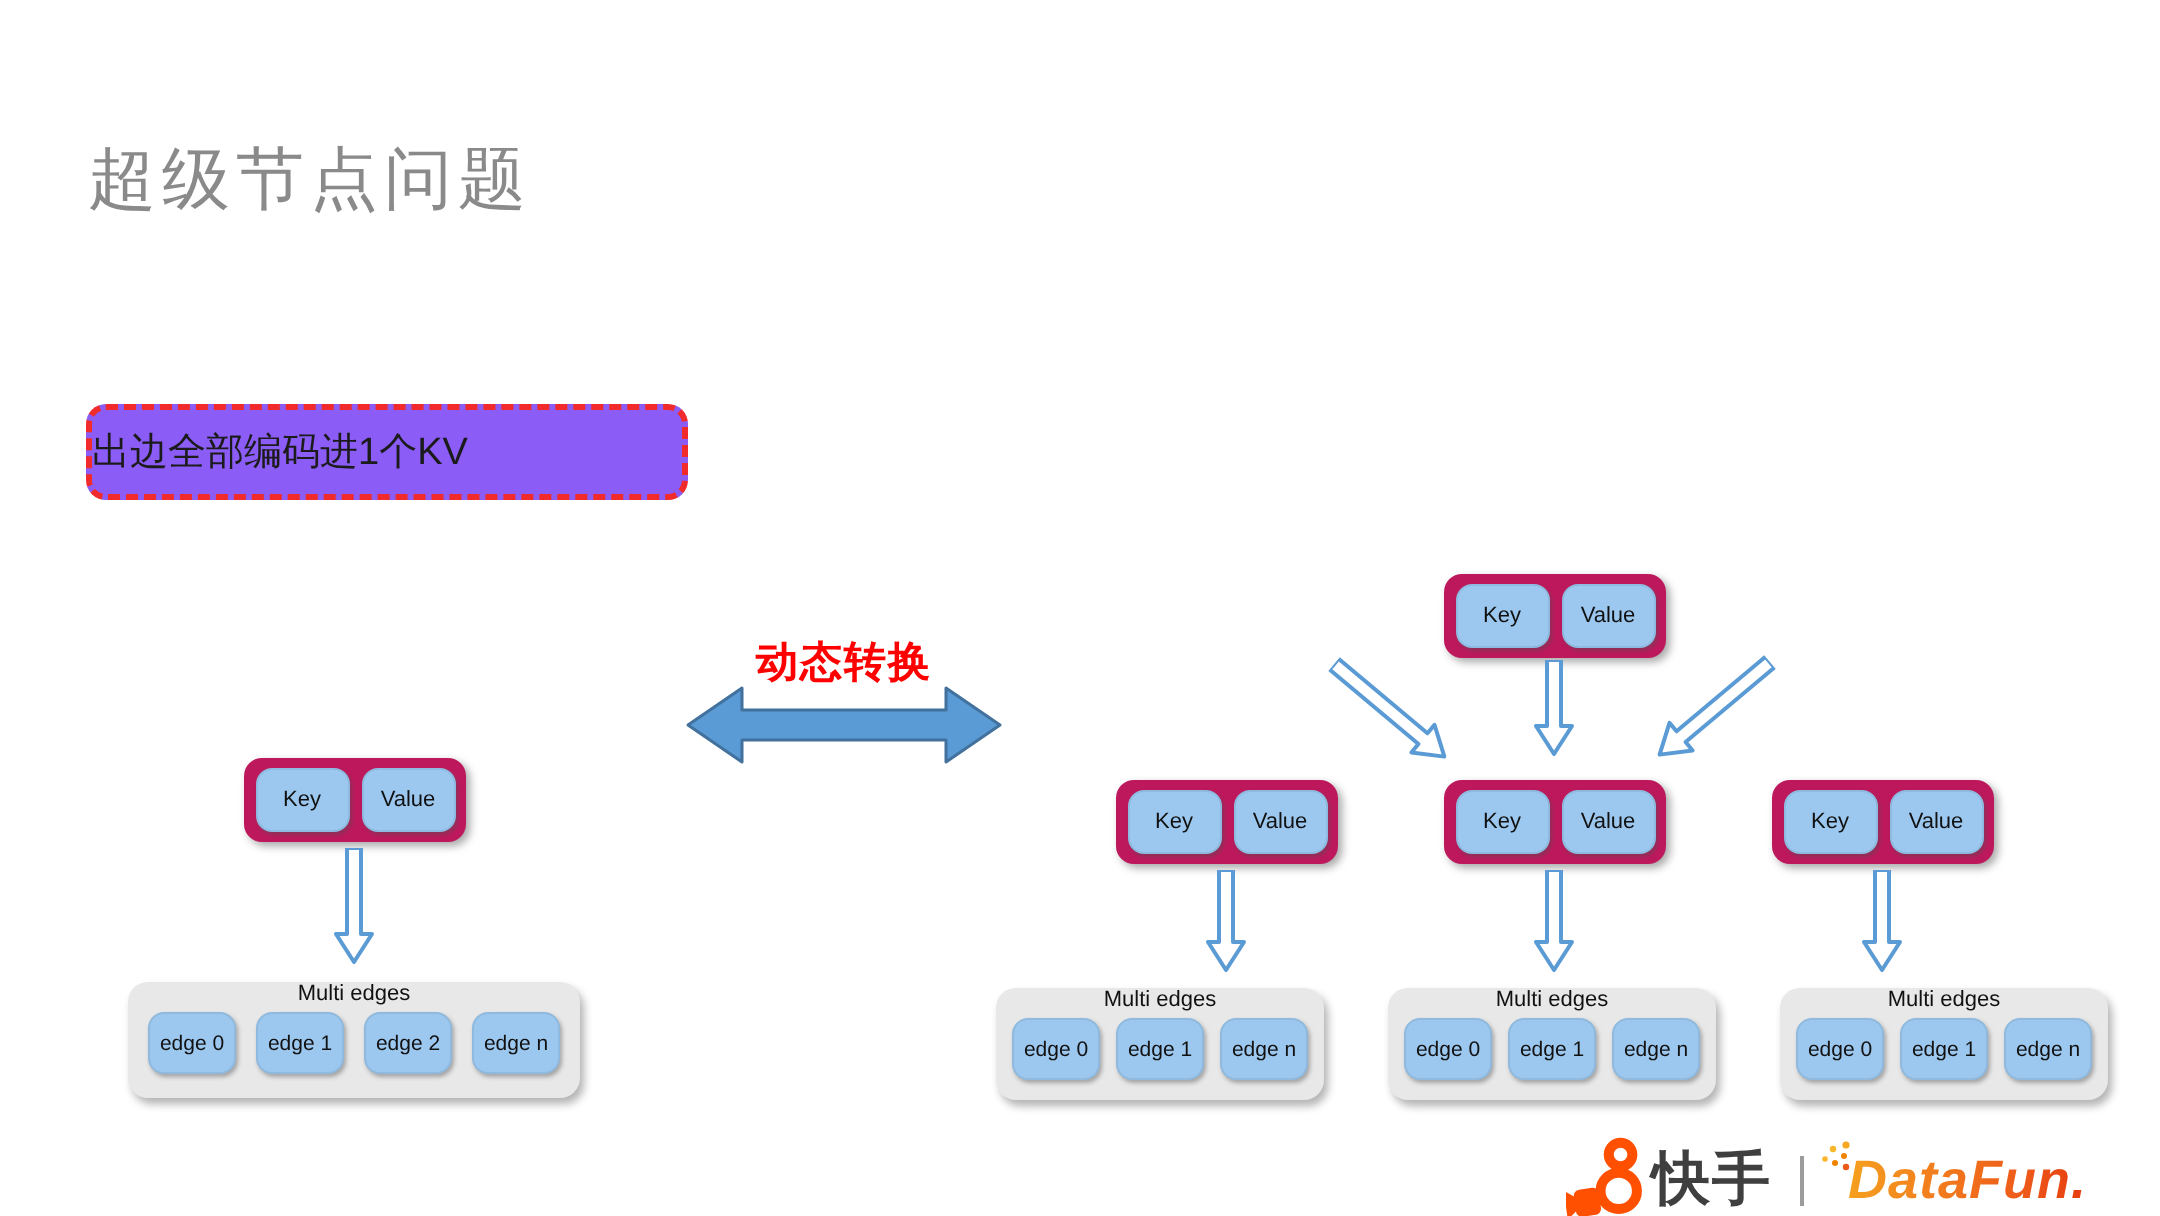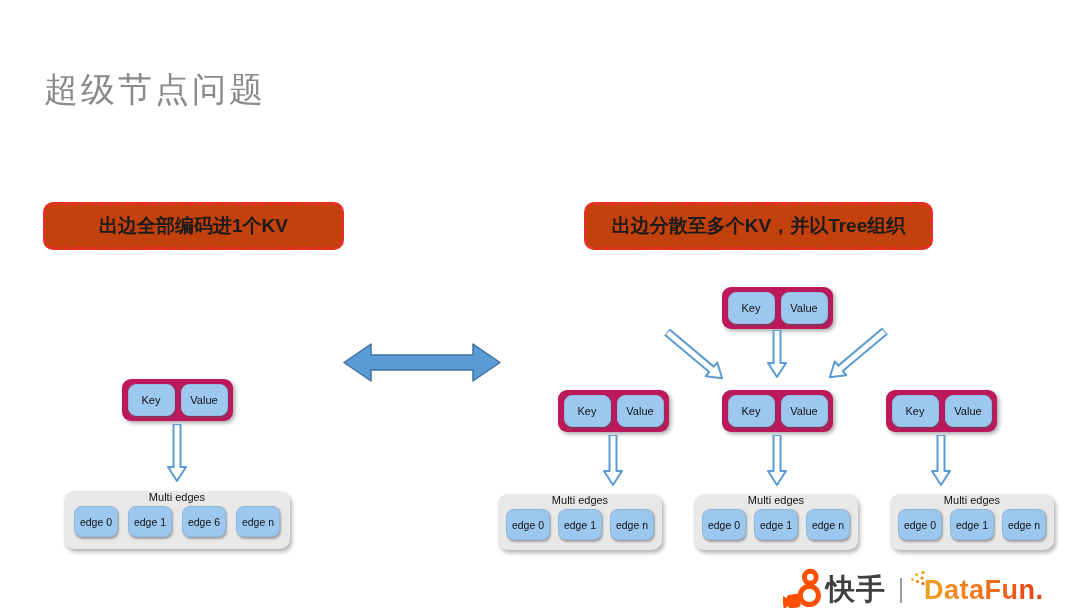--- a/index.html
+++ b/index.html
@@ -21,25 +21,24 @@
     letter-spacing: 3px;
     font-weight: 500;
   }
   .caption-box {
     position: absolute;
     height: 48px;
     border: 3px dashed #f12b2b;
     border-radius: 10px;
     display: flex;
     align-items: center;
-    justify-content: center;
+    justify-content: flex-start;
     font-size: 19px;
     color: #1b1b1b;
-    background: #c2410c;
-    font-weight: bold;
+    background: #8b5cf6;
   }
   .caption-left  { left: 43px;  top: 190px; width: 301px; }
   .caption-right { left: 584px; top: 190px; width: 349px; }
   .center-label {
     position: absolute;
     left: 343px; top: 305px; width: 158px;
     text-align: center;
     font-size: 21px;
     font-weight: bold;
     color: #fe0000;
@@ -126,64 +125,63 @@
   }
   .divider {
     width: 2px; height: 25px;
     background: #9c9c9c;
     margin: 0 12px 0 14px;
   }
   .datafun {
     position: relative;
     font-size: 27px;
     font-weight: bold;
+    font-style: italic;
     background: linear-gradient(90deg, #f6a820 0%, #ee5a1a 75%, #e63a0e 100%);
     -webkit-background-clip: text;
     background-clip: text;
     color: transparent;
     padding-left: 10px;
     letter-spacing: 0.5px;
   }
   .datafun-dots { position: absolute; left: -4px; top: -5px; }
 </style>
 </head>
 <body>
 
 <div class="slide">
 
   <div class="title">超级节点问题</div>
 
   <div class="caption-box caption-left">
     <span>出边全部编码进1个KV</span>
   </div>
 
-  <div class="caption-box caption-right">
-    <span>出边分散至多个KV，并以Tree组织</span>
-  </div>
-
+
+  <div class="center-label">动态转换</div>
 
   <svg class="double-arrow" width="158" height="41" viewBox="0 0 158 41">
     <polygon points="1,20.5 28,2 28,13 130,13 130,2 157,20.5 130,39 130,28 28,28 28,39" fill="#5b9bd5" stroke="#41719c" stroke-width="1.5" stroke-linejoin="round"></polygon>
   </svg>
 
   <div class="kv-node" style="left:122px; top:367px;">
     <div class="chip">Key</div>
     <div class="chip">Value</div>
   </div>
 
   <svg class="hollow-arrow" style="left:166px; top:412px;" width="22" height="58" viewBox="0 0 22 58">
     <path d="M7.5,0 H14.5 V43 H20 L11,57 L2,43 H7.5 Z" fill="#ffffff" stroke="#5b9bd5" stroke-width="2" stroke-linejoin="round"></path>
   </svg>
 
   <div class="me-box me-left">
     <div class="me-title">Multi edges</div>
     <div class="me-row">
       <div class="edge-chip">edge 0</div>
       <div class="edge-chip">edge 1</div>
-      <div class="edge-chip">edge 6</div>
+      <div class="edge-chip">edge 2</div>
       <div class="edge-chip">edge n</div>
     </div>
   </div>
 
   <div class="kv-node" style="left:722px; top:275px;">
     <div class="chip">Key</div>
     <div class="chip">Value</div>
   </div>
 
   <svg class="hollow-arrow rot-left" style="left:684px; top:307px;" width="22" height="73" viewBox="0 0 22 73">

